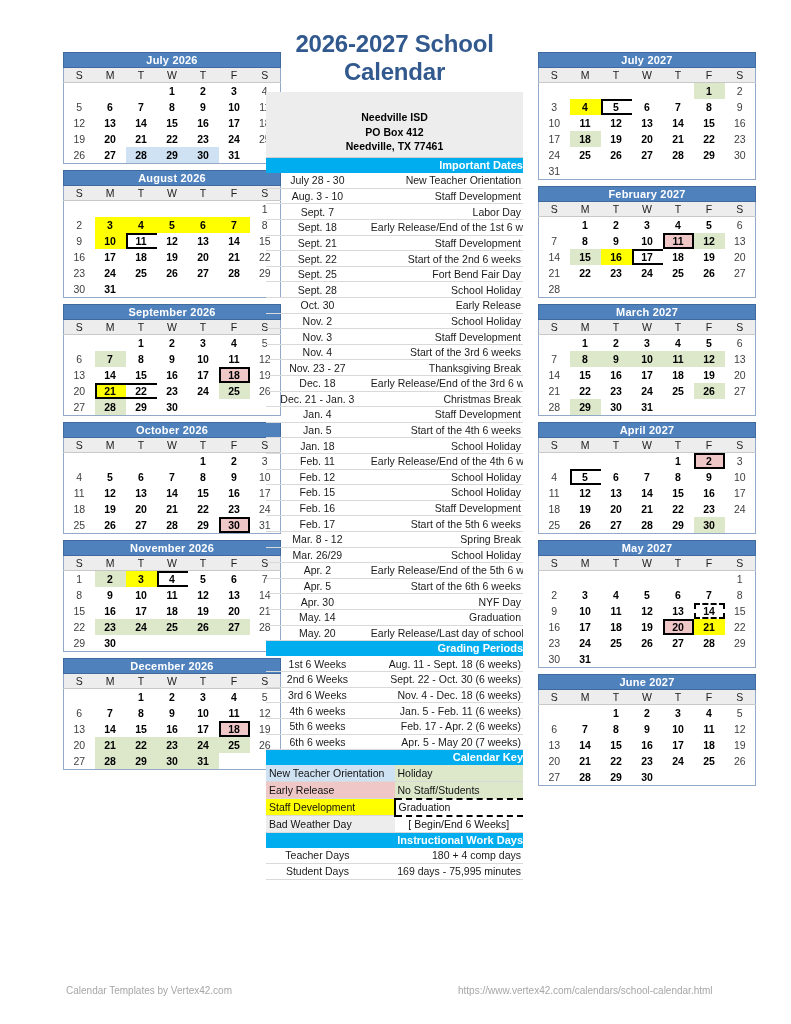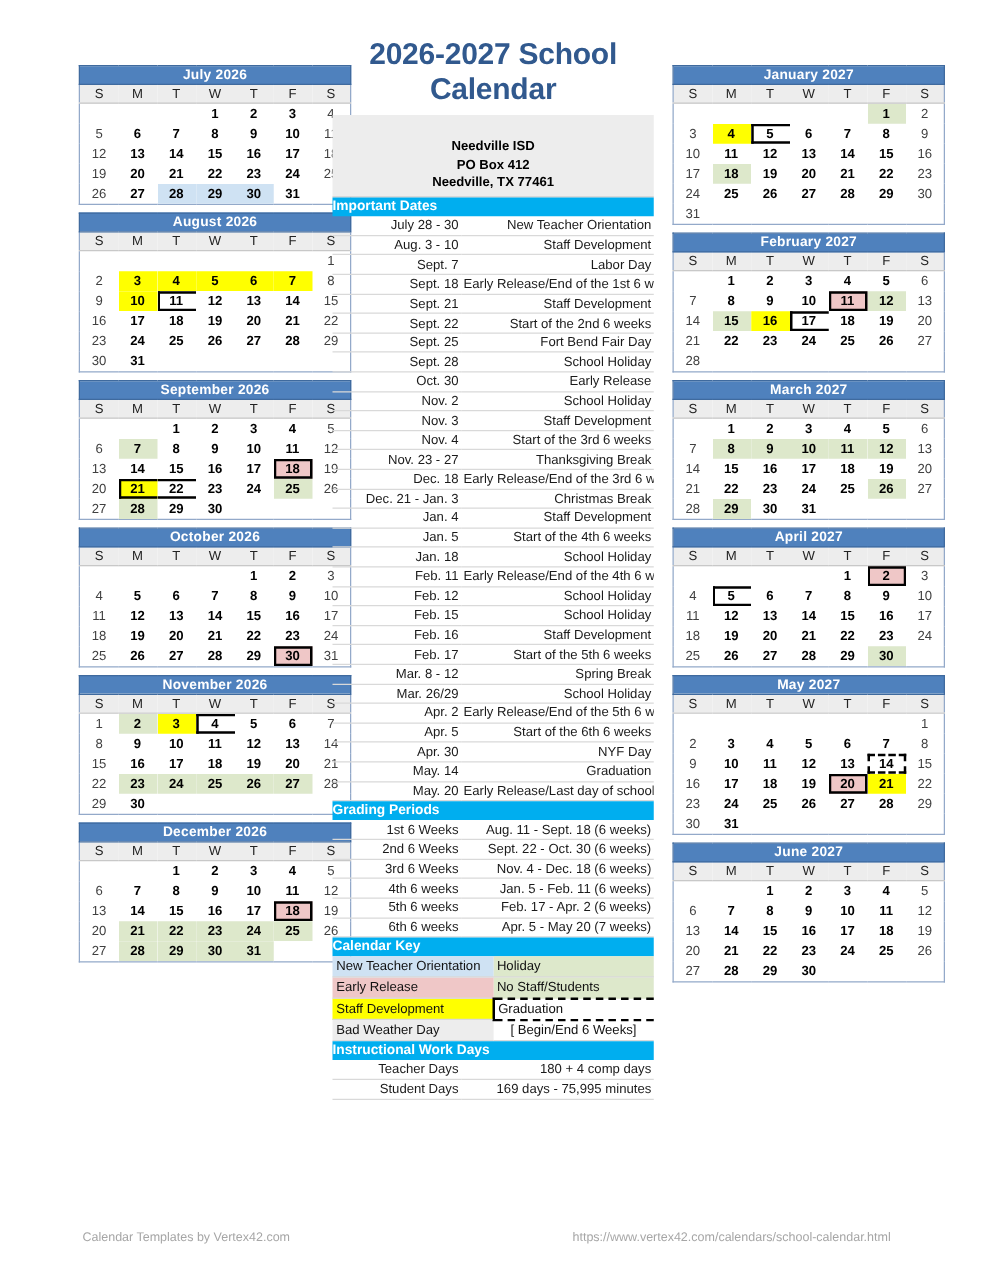--- a/index.html
+++ b/index.html
@@ -94,39 +94,39 @@
     color: #000;
     padding: 18px 0 3px 0;
     line-height: 14.6px;
     border-bottom: 1px solid #cfcfcf;
   }
   .sect-head {
     background: #00AEEF;
     color: #ffffff;
     font-size: 11px;
     font-weight: bold;
-    text-align: left;
+    text-align: right;
     height: 15px;
     line-height: 15px;
   }
   table.list {
     width: 100%;
     border-collapse: collapse;
     table-layout: fixed;
   }
   table.list td {
     font-size: 10.5px;
     color: #1a1a1a;
     height: 15.6px;
     padding: 0 2px;
     border-bottom: 1px solid #d9d9d9;
     white-space: nowrap;
     overflow: hidden;
   }
-  table.list td.lbl { text-align: right;  width: 40%; margin-left: 16px; }
+  table.list td.lbl { text-align: center;  width: 40%; margin-left: 16px; }
   table.list td.val { text-align: right; }
 
   
   table.key { width: 100%; border-collapse: collapse; table-layout: fixed; }
   table.key td {
     font-size: 10.5px;
     height: 16.8px;
     padding: 0 3px;
     color: #111;
     border-bottom: 1px solid #d9d9d9;
@@ -756,21 +756,21 @@
           </tr>
         </tbody>
     </table>
 
   </div>
 
   <div class="col-right" id="col-right">
       <table class="month">
         <thead>
           <tr>
-            <th class="mtitle" colspan="7">January 2027</th>
+            <th class="mtitle" colspan="7">July 2027</th>
           </tr>
           <tr class="dowrow">
             <th>S</th>
             <th>M</th>
             <th>T</th>
             <th>W</th>
             <th>T</th>
             <th>F</th>
             <th>S</th>
           </tr>

